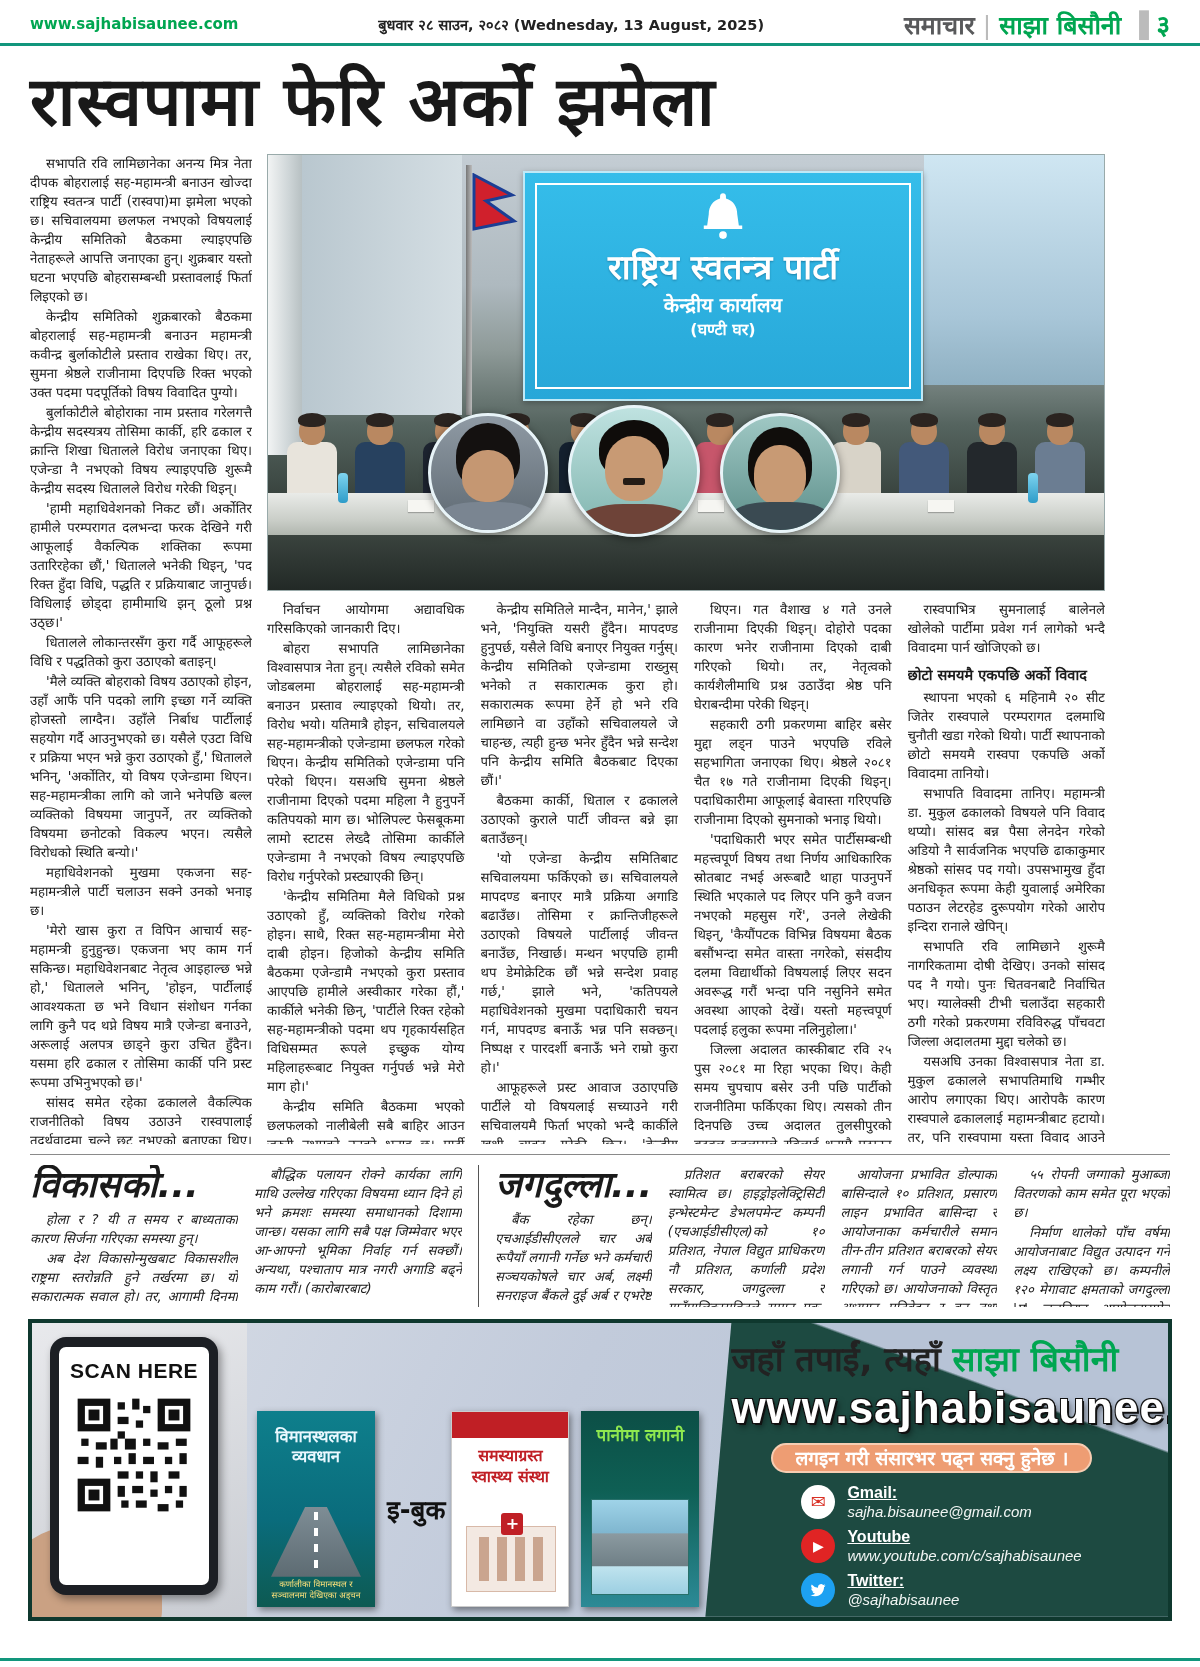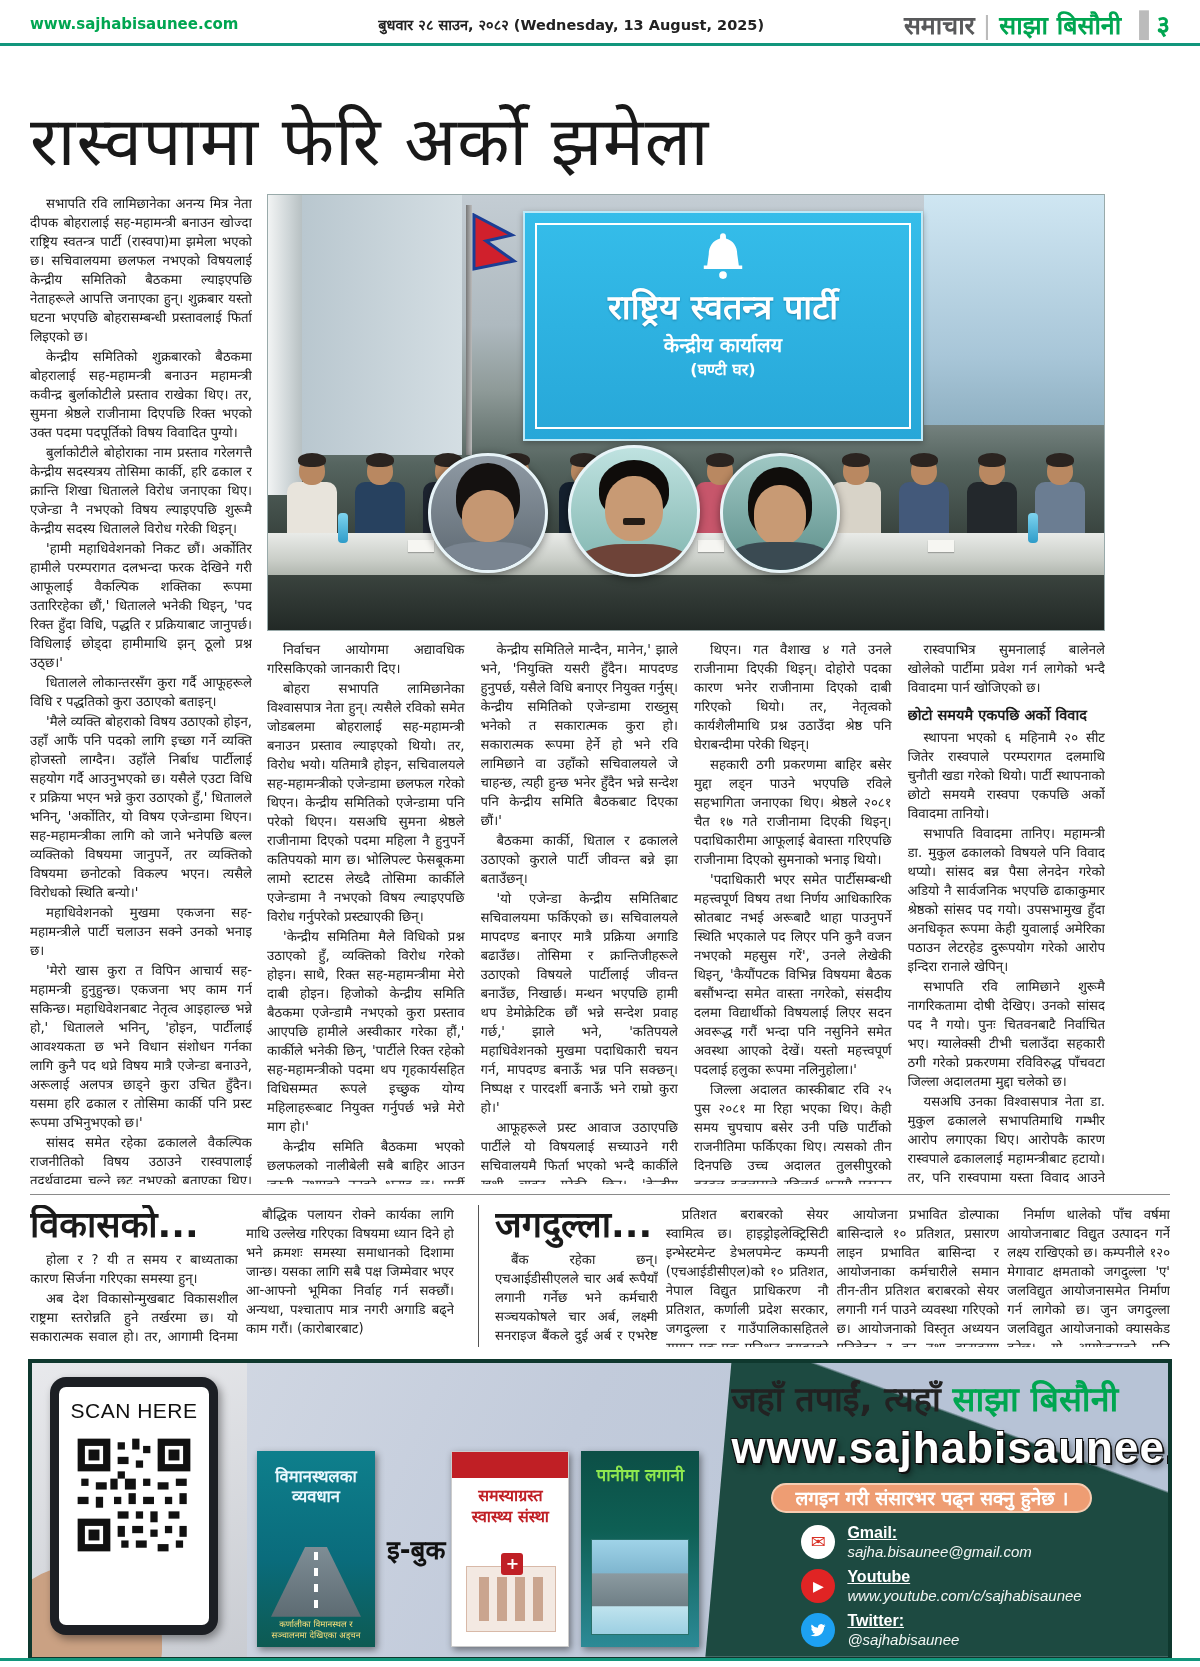--- a/index.html
+++ b/index.html
@@ -11,21 +11,21 @@
   .mh-url { color:#00a651; font-weight:bold; font-size:15px; }
   .mh-date { font-size:14.5px; font-weight:bold; color:#222; }
   .mh-brand { display:flex; align-items:baseline; gap:8px; font-size:25px; font-weight:bold; }
   .mh-section { color:#58595b; }
   .mh-sep { color:#bbb; font-weight:normal; }
   .mh-name { color:#00a651; }
   .mh-page { color:#00a651; font-size:26px; }
 
   
   .headline-wrap { padding:10px 30px 2px; }
-  .headline { font-size:68px; font-weight:400; letter-spacing:1px; color:#191919; line-height:1.35; white-space:nowrap;margin-top:40px; }
+  .headline { font-size:68px; font-weight:700; letter-spacing:1px; color:#191919; line-height:1.35; white-space:nowrap; }
 
   
   .main { margin:4px 30px 0; display:flex; gap:15px; height:990px; overflow:hidden; }
   .col-first { width:222px; overflow:hidden; }
   .right-zone { width:838px; display:flex; flex-direction:column; }
   .para { font-size:13.2px; line-height:1.44; text-align:justify; text-indent:16px; margin-bottom:1px; }
   .subhead { font-weight:bold; font-size:14.5px; margin:7px 0 4px; text-indent:0; }
 
   
   .photo { height:437px; position:relative; overflow:hidden; background:linear-gradient(180deg,#c4cdd4 0%,#aeb9bf 30%,#8e9a98 45%,#55645f 62%,#39443f 78%,#2c3531 100%); border:1px solid #9aa; }
@@ -55,32 +55,32 @@
   .p-shoulders { position:absolute; width:86%; height:30%; left:7%; bottom:-6%; border-radius:40% 40% 0 0; }
   .p-mustache { position:absolute; width:18%; height:5%; left:41%; top:56%; background:#241c16; border-radius:2px; }
 
   
   .cols4 { display:flex; gap:16px; margin-top:9px; flex:1; overflow:hidden; }
   .ncol { flex:1; overflow:hidden; }
 
   
   .rule-gray { height:1px; background:#8a8a8a; margin:10px 30px 0; }
   .bottom-articles { margin:10px 30px 0; display:flex; gap:16px; height:142px; overflow:hidden; }
-  .b-art { display:flex; gap:8px; overflow:hidden; }
+  .b-art { display:flex; gap:16px; overflow:hidden;font-style:italic; }
   .b-art .bcol { overflow:hidden; }
   .b-head { font-size:36px; font-weight:700; margin-bottom:6px; line-height:1.1; }
   .vdiv { width:1px; background:#555; }
 
   
   .ad { margin:12px 28px 0; height:302px; border:4px solid #0f382e; background:linear-gradient(115deg,#d8dde6 0%,#c2cbdb 45%,#b4c1d4 100%); display:flex; position:relative; overflow:hidden; }
   .scan-zone { width:215px; position:relative; background:linear-gradient(160deg,#e8e9ec,#c9ccd2); flex:none; }
   .hand { position:absolute; left:-20px; bottom:-30px; width:150px; height:120px; background:#caa183; border-radius:40% 60% 30% 50%; }
   .phone { position:absolute; left:18px; top:14px; width:168px; height:258px; background:#1c1f24; border-radius:16px; padding:10px 9px; box-shadow:3px 4px 8px rgba(0,0,0,.4); }
   .phone-screen { width:100%; height:100%; background:#fff; border-radius:7px; display:flex; flex-direction:column; align-items:center; padding-top:12px; }
-  .scan-label { font-weight:normal; font-size:21px; letter-spacing:.5px; color:#111; font-family:"Liberation Sans", sans-serif; }
+  .scan-label { font-weight:bold; font-size:21px; letter-spacing:.5px; color:#111; font-family:"Liberation Sans", sans-serif; }
   .qr { margin-top:12px; }
   .books { display:flex; align-items:flex-end; gap:12px; padding:0 6px 10px 10px; flex:none; }
   .book { width:118px; height:196px; box-shadow:2px 3px 7px rgba(0,0,0,.45); position:relative; overflow:hidden; flex:none; }
   .book1 { background:linear-gradient(180deg,#0e7f8c 0%,#0a6c7c 55%,#0d5a52 100%); }
   .book1-title { color:#eaf8ff; font-weight:bold; font-size:16.5px; text-align:center; padding-top:16px; line-height:1.25; }
   .runway { position:absolute; bottom:30px; left:14px; width:90px; height:70px; background:linear-gradient(180deg,#7e8d95,#5d6b72); clip-path:polygon(38% 0,62% 0,100% 100%,0 100%); }
   .runway::after { content:""; position:absolute; left:48%; top:8%; width:4%; height:84%; background:repeating-linear-gradient(180deg,#fff 0 8px,transparent 8px 16px); }
   .book1-sub { position:absolute; bottom:6px; width:100%; text-align:center; color:#ffe27a; font-size:8.5px; line-height:1.3; padding:0 6px; }
   .ebook-col { display:flex; align-items:center; gap:6px; flex:none; }
   .ebook-label { font-weight:bold; font-size:26px; color:#111; }
@@ -308,20 +308,21 @@
             <p class="para">बैंक रहेका छन्। एचआईडीसीएलले चार अर्ब रूपैयाँ लगानी गर्नेछ भने कर्मचारी सञ्चयकोषले चार अर्ब, लक्ष्मी सनराइज बैंकले दुई अर्ब र एभरेष्ट बैंकले एक अर्ब ५० करोड रूपैयाँ लगानी गरेका छन्।</p>
           </div>
       </div>
       <div class="bcol" style="flex:1;">
           <p class="para">प्रतिशत बराबरको सेयर स्वामित्व छ। हाइड्रोइलेक्ट्रिसिटी इन्भेस्टमेन्ट डेभलपमेन्ट कम्पनी (एचआईडीसीएल)को १० प्रतिशत, नेपाल विद्युत प्राधिकरण नौ प्रतिशत, कर्णाली प्रदेश सरकार, जगदुल्ला र गाउँपालिकासहितले समान एक-एक प्रतिशत बराबरको सेयर स्वामित्व छ।</p>
         </div>
       <div class="bcol" style="flex:1;">
           <p class="para">आयोजना प्रभावित डोल्पाका बासिन्दाले १० प्रतिशत, प्रसारण लाइन प्रभावित बासिन्दा र आयोजनाका कर्मचारीले समान तीन-तीन प्रतिशत बराबरको सेयर लगानी गर्न पाउने व्यवस्था गरिएको छ। आयोजनाको विस्तृत अध्ययन प्रतिवेदन र वन तथा वातावरण मन्त्रालयबाट वातावरणीय अध्ययन प्रतिवेदनसमेत स्वीकृत भइसकेको छ। जग्गा अधिग्रहण कार्यअन्तर्गत दुई सय</p>
         </div>
       <div class="bcol" style="flex:1;">
+          <p class="para">५५ रोपनी जग्गाको मुआब्जा वितरणको काम समेत पूरा भएको छ।</p>
           <p class="para">निर्माण थालेको पाँच वर्षमा आयोजनाबाट विद्युत उत्पादन गर्ने लक्ष्य राखिएको छ। कम्पनीले १२० मेगावाट क्षमताको जगदुल्ला 'ए' जलविद्युत आयोजनासमेत निर्माण गर्न लागेको छ। जुन जगदुल्ला जलविद्युत आयोजनाको क्यासकेड हुनेछ। यो आयोजनाको पनि कम्पनीले अध्ययन गरिरहेको छ।</p>
         </div>
     </div>
   </div>
 
   <div class="ad">
 
     <div class="scan-zone">
       <div class="hand"></div>
       <div class="phone">

